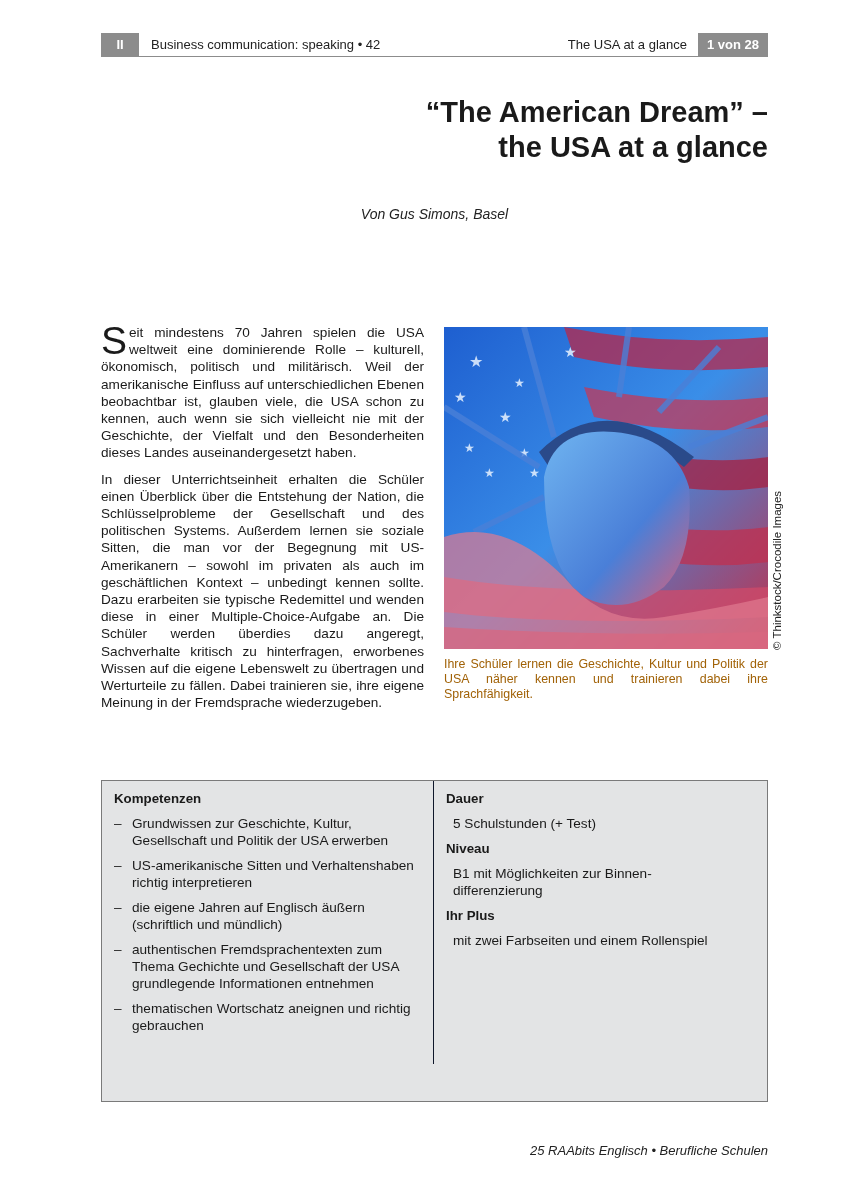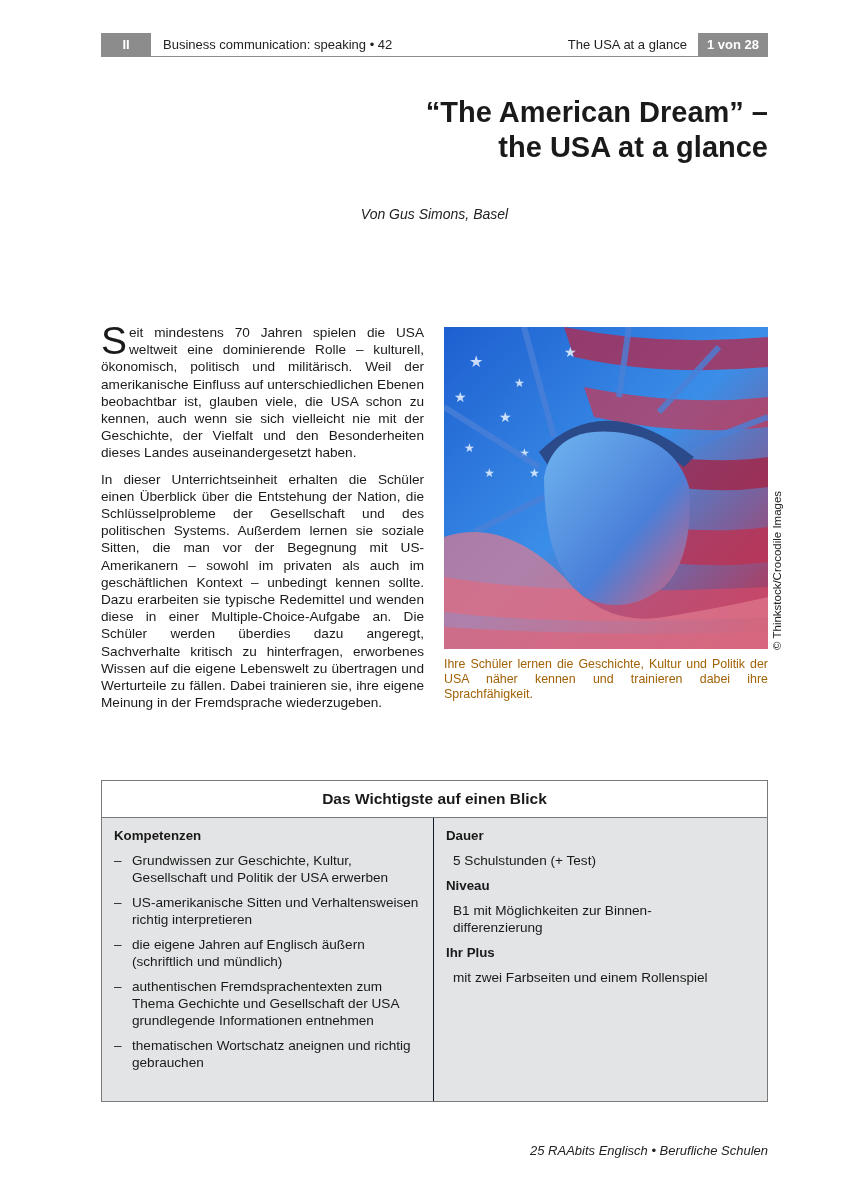--- a/index.html
+++ b/index.html
@@ -6,21 +6,21 @@
   body {
     width: 848px; height: 1200px; background: #ffffff; position: relative;
     font-family: "Liberation Sans", sans-serif; color: #1a1a1a; overflow: hidden;
   }
   .header {
     position: absolute; left: 101px; top: 33px; width: 667px; height: 23px;
     border-bottom: 1px solid #8c8c8c; display: flex; align-items: center;
     font-size: 13px;
   }
   .hdr-part {
-    background: #8c8c8c; color: #fff; font-weight: bold; width: 50px; height: 23px;
+    background: #8c8c8c; color: #fff; font-weight: bold; width: 38px; height: 23px;
     display: flex; align-items: center; justify-content: center; font-size: 13px;
   }
   .hdr-series { padding-left: 12px; flex: 1; color: #222; }
   .hdr-topic { padding-right: 11px; color: #222; }
   .hdr-page {
     background: #8c8c8c; color: #fff; font-weight: bold; height: 23px; width: 70px;
     display: flex; align-items: center; justify-content: center; font-size: 13px;
   }
   .title {
     position: absolute; left: 101px; width: 667px; top: 95px; text-align: right;
@@ -142,27 +142,26 @@
     <path d="M100 150 Q110 100 170 105 Q230 110 245 160 Q250 230 220 260 Q180 290 140 270 Q100 240 100 150 Z" fill="url(#faceGrad)"></path>
     <path d="M0 210 Q60 190 120 250 Q160 300 220 290 Q280 280 324 270 L324 322 L0 322 Z" fill="#e07a90" opacity="0.7"></path>
   </svg>
 </div>
 
 <div class="credit">© Thinkstock/Crocodile Images</div>
 
 <div class="caption">Ihre Schüler lernen die Geschichte, Kultur und Politik der USA näher kennen und trainieren dabei ihre Sprachfähigkeit.</div>
 
 <div class="box">
-  <div class="box-title">Das Wichtigste auf einen Blick</div>
   <div class="box-cols">
     <div class="col-left">
       <div class="box-h">Kompetenzen</div>
       <ul class="comp-list">
         <li><span class="dash">–</span><span>Grundwissen zur Geschichte, Kultur, Gesellschaft und Politik der USA erwerben</span></li>
-        <li><span class="dash">–</span><span>US-amerikanische Sitten und Verhaltens­weisen richtig interpretieren</span></li>
+        <li><span class="dash">–</span><span>US-amerikanische Sitten und Verhaltens­haben richtig interpretieren</span></li>
         <li><span class="dash">–</span><span>die eigene Jahren auf Englisch äußern (schriftlich und mündlich)</span></li>
         <li><span class="dash">–</span><span>authentischen Fremdsprachentexten zum Thema Gechichte und Gesellschaft der USA grundlegende Informationen entneh­men</span></li>
         <li><span class="dash">–</span><span>thematischen Wortschatz aneignen und richtig gebrauchen</span></li>
       </ul>
     </div>
     <div class="col-right">
       <div class="box-h">Dauer</div>
       <div class="rv">5 Schulstunden (+ Test)</div>
       <div class="box-h">Niveau</div>
       <div class="rv">B1 mit Möglichkeiten zur Binnen­differenzierung</div>

